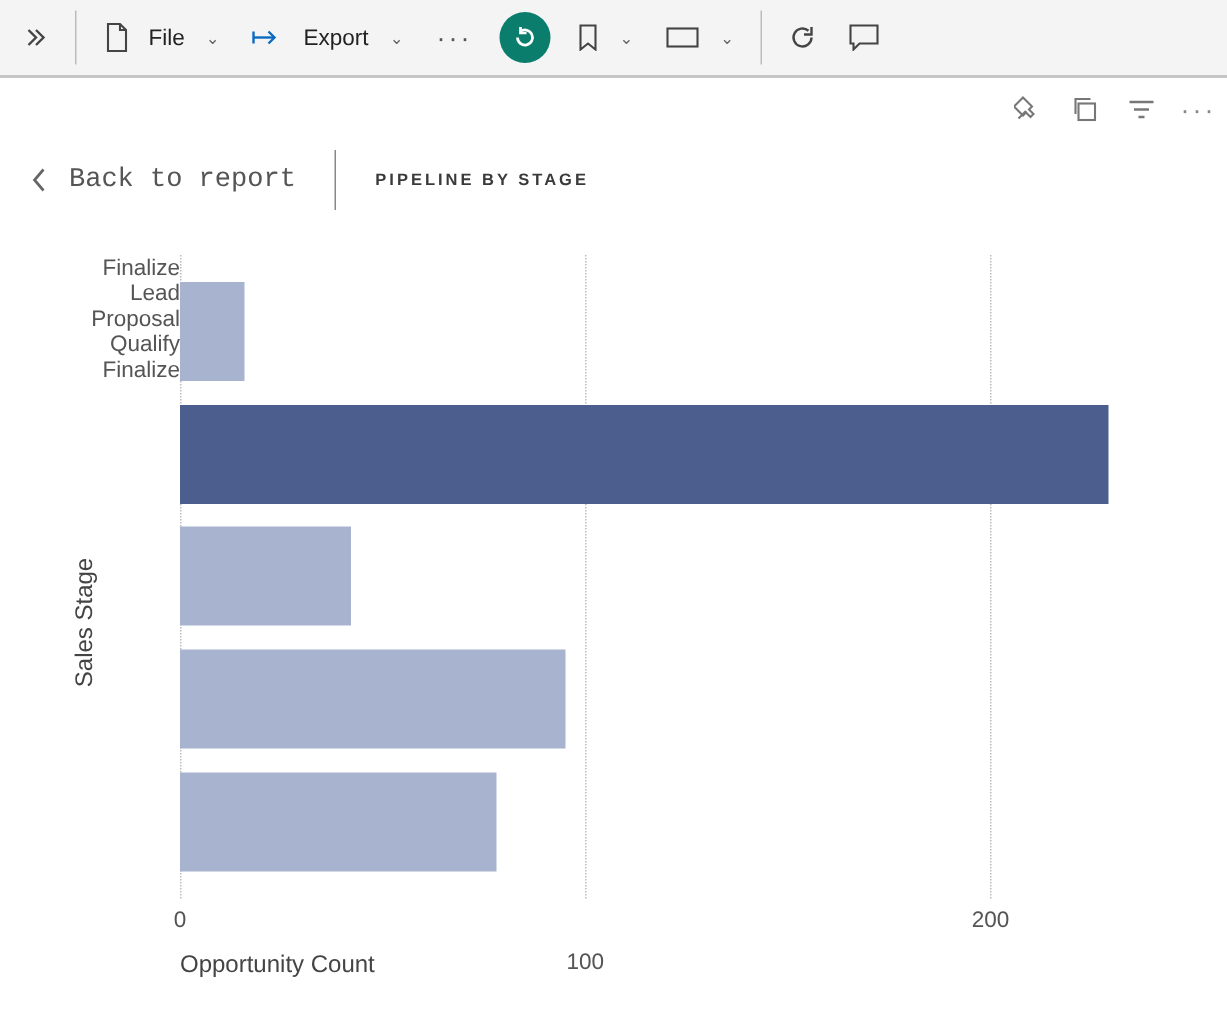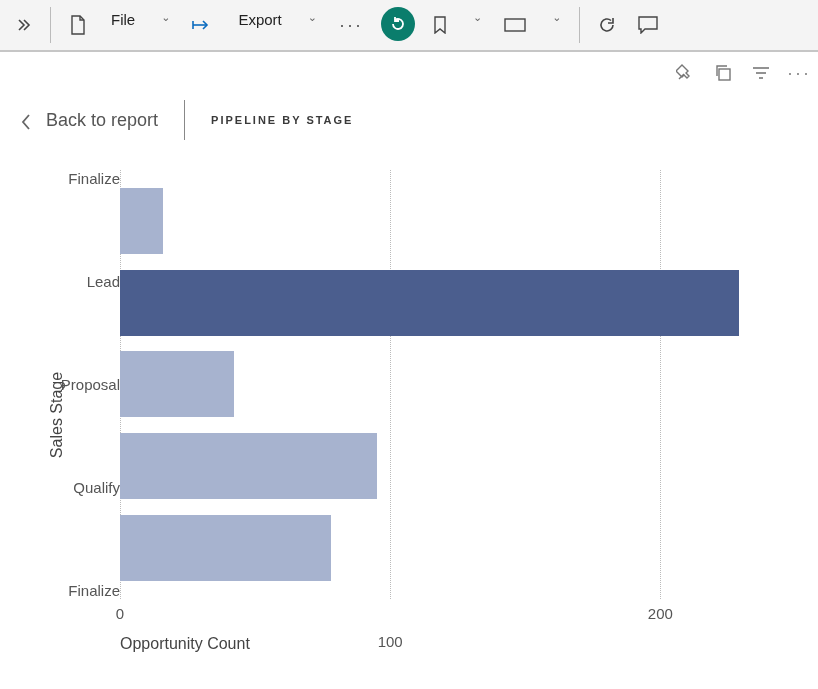--- a/index.html
+++ b/index.html
@@ -19,25 +19,25 @@
     border-bottom: 2px solid #c6c6c6;
     display: flex;
     align-items: center;
     padding: 0 6px;
     gap: 2px;
   }
   .toolbar .sep {
     width: 1px; height: 36px; background: #bbb; margin: 0 6px;
   }
   .tbtn {
-    display: flex; 
+    display: flex; align-items: center;
     padding: 4px 10px; height: 36px;
     color: #222;
     font-size: 15px;
-    gap: 24px;
+    gap: 12px;
     cursor: pointer;
     border-radius: 2px;
   }
   .icon { display:inline-flex; align-items:center; justify-content:center; }
   .chev { font-size:11px; color:#666; margin-left:2px;}
   .round {
     width: 34px; height: 34px; border-radius: 50%;
     background: #0a7d6c; color:#fff;
     display:flex; align-items:center; justify-content:center;
   }
@@ -53,42 +53,42 @@
     width:22px;height:22px;display:flex;align-items:center;justify-content:center;
     cursor:pointer;
   }
 
   
   .head-row {
     position:absolute; top:100px; left:20px; right:20px;
     display:flex; align-items:center; gap:26px;
     color:#444;
   }
-  .backgrp { display:flex; align-items:flex-end; gap:14px; cursor:pointer;}
+  .backgrp { display:flex; align-items:center; gap:14px; cursor:pointer;font-family:Liberation Mono, monospace;}
   .backgrp span { font-size:18px; color:#555;}
   .vsep { width:1px; height:40px; background:#888; }
   .chart-title {
     font-size:11px; letter-spacing:2px; font-weight:600; color:#3a3a3a;
     text-transform: uppercase;
   }
 
   
   .chart-wrap {
     position:absolute;
     top:170px; left:20px; right:14px; bottom:30px;
   }
   .ylab {
     position:absolute;
     left:-6px; top:50%; transform: translateY(-50%) rotate(-90deg);
     transform-origin: center;
     font-size:16px; color:#444;
   }
   .yticks {
     position:absolute; left:28px; top:0; bottom:60px; width:72px;
-    display:flex; flex-direction:column; justify-content:space-between;
+    display:flex; flex-direction:column; justify-content:flex-start;
     text-align:right; font-size:15px; color:#555;
   }
   .plot {
     position:absolute; left:100px; right:0; top:0; bottom:60px;
   }
   .gridline {
     position:absolute; top:0; bottom:0; width:0;
     border-left:1px dotted #bbb;
   }
   .g0 { left:0; }

